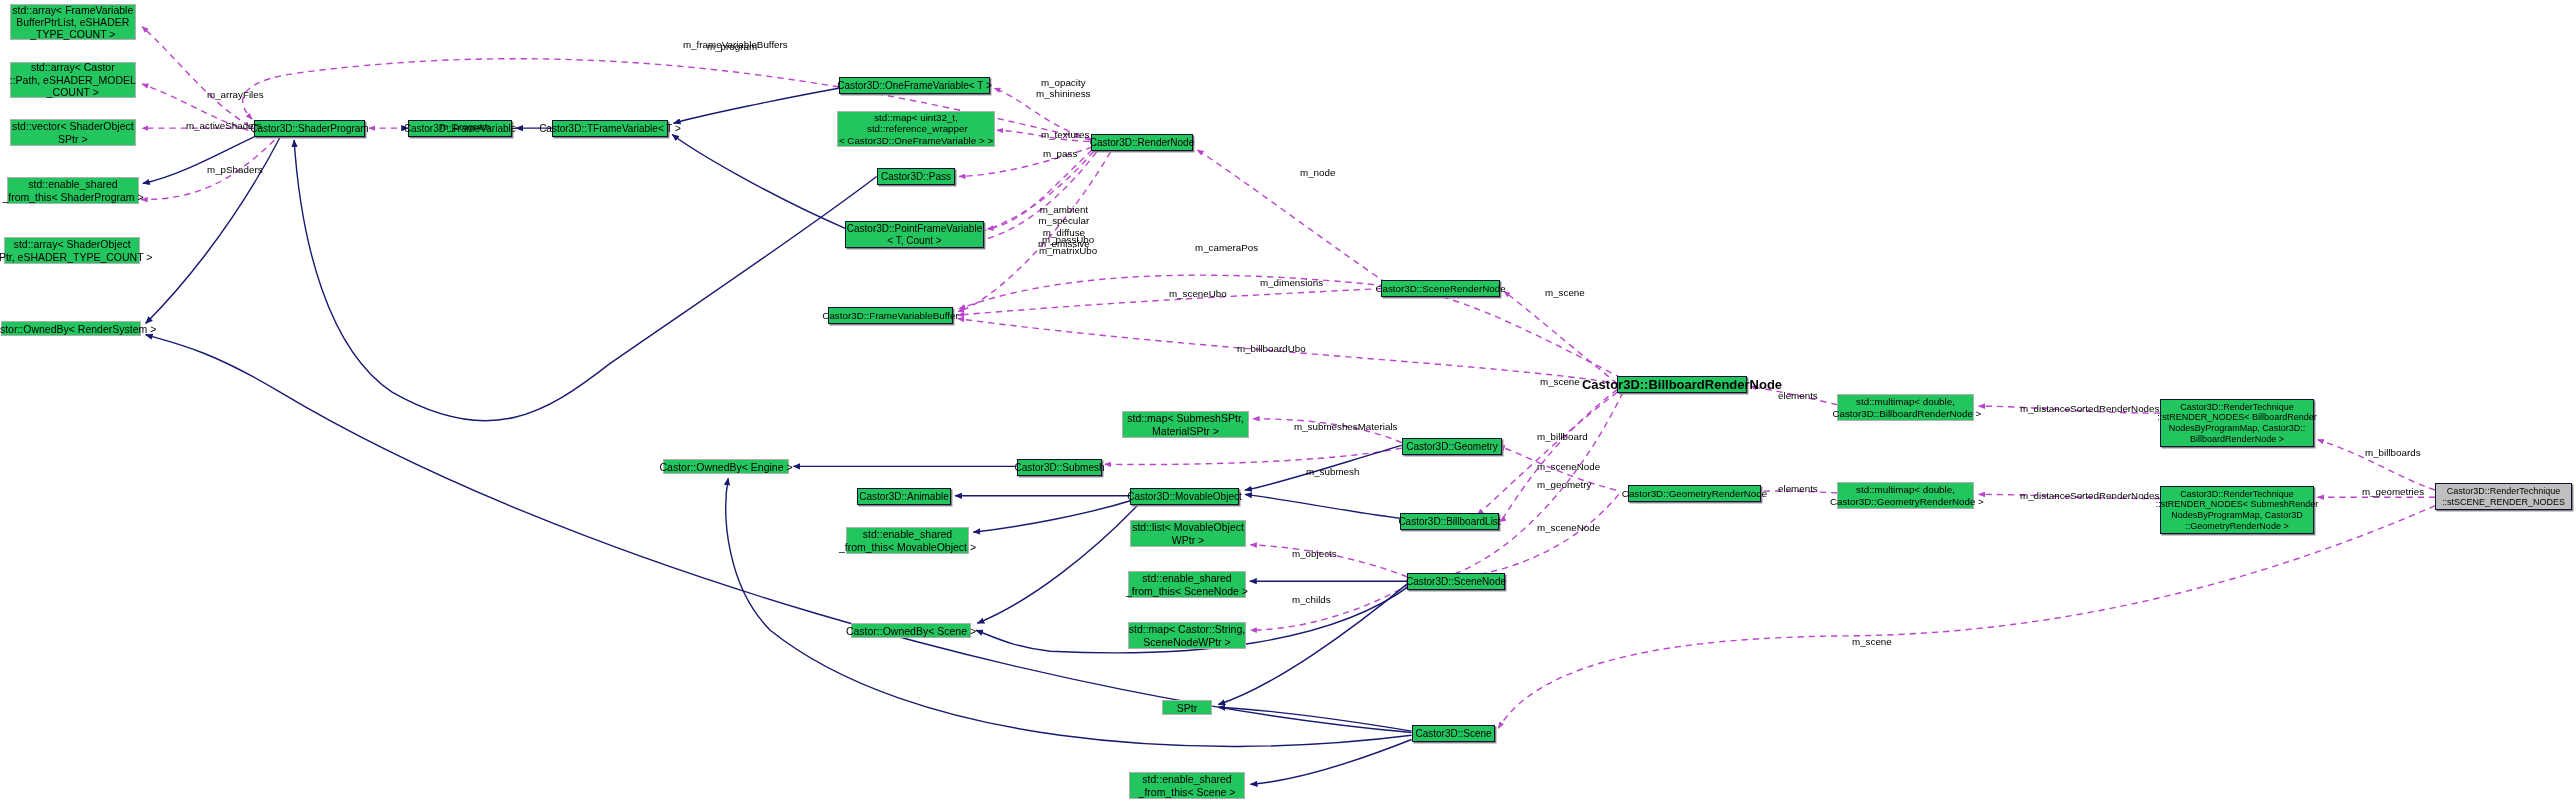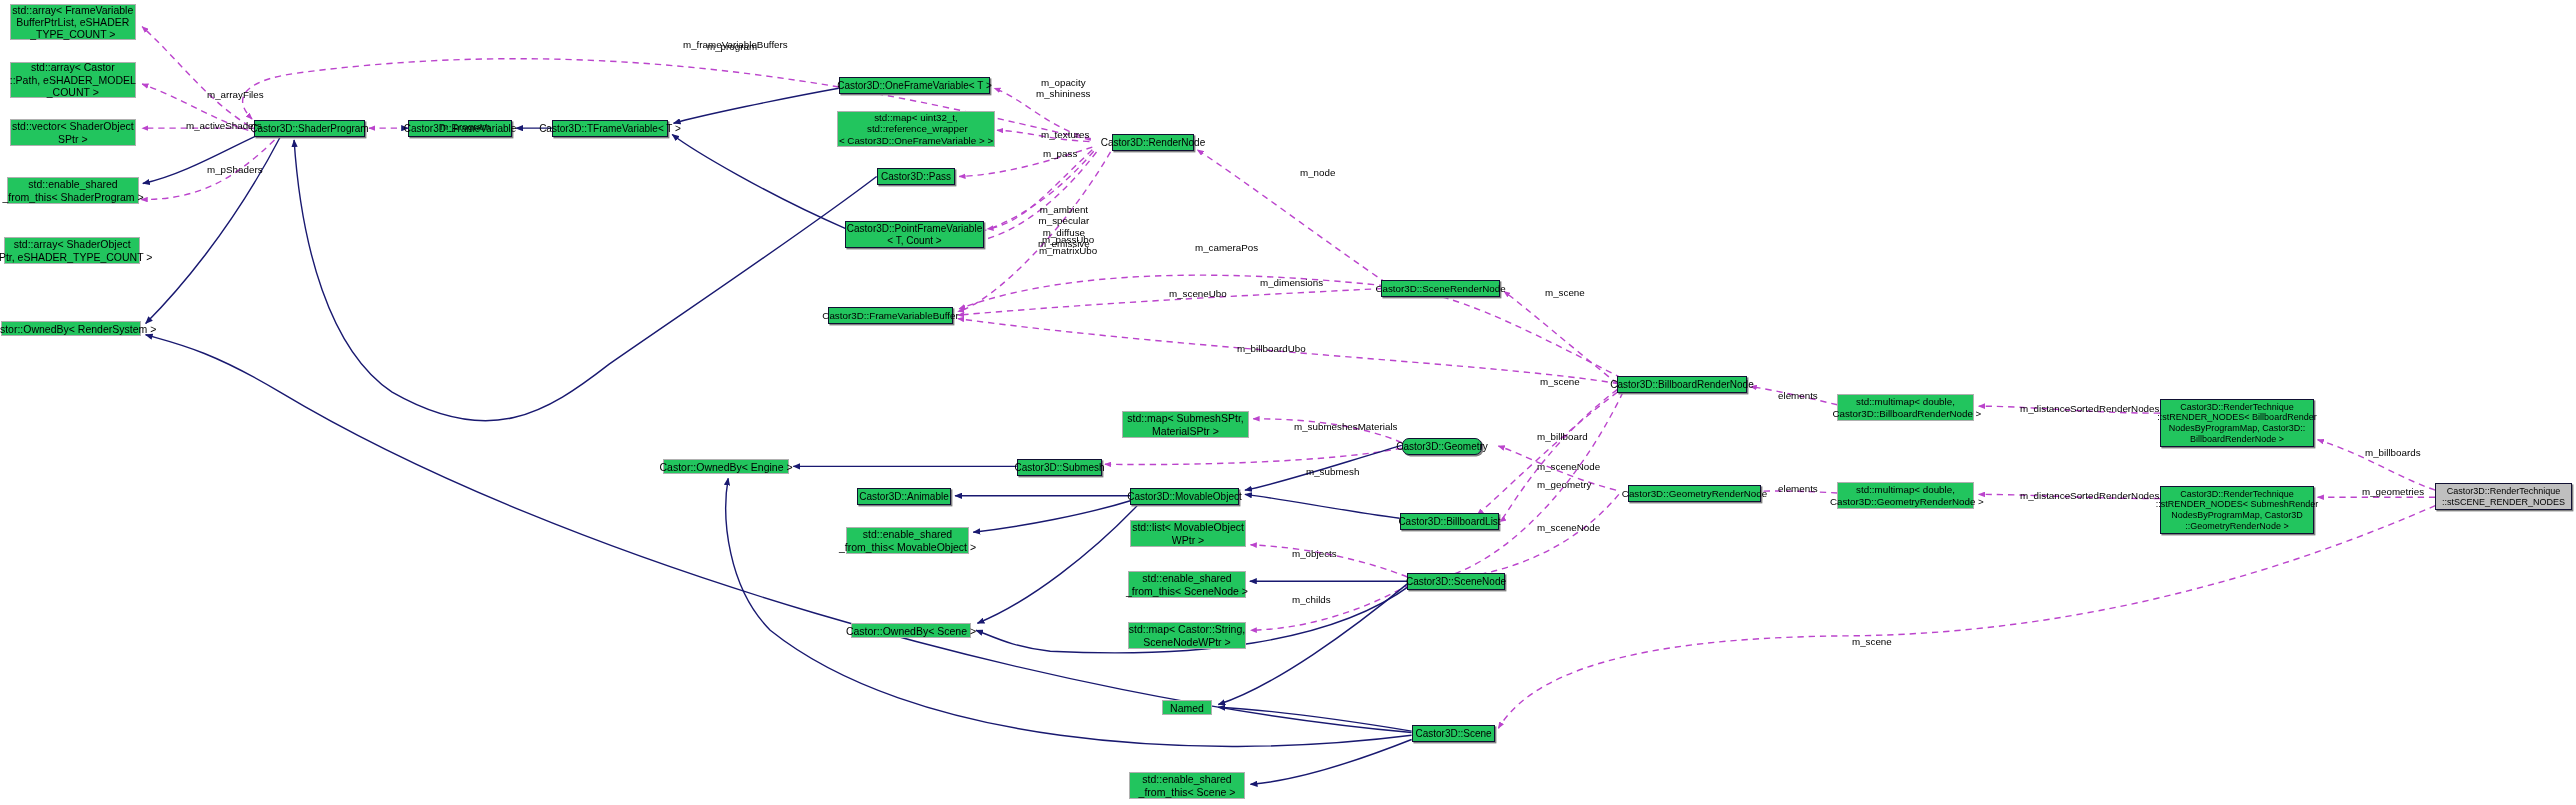--- a/index.html
+++ b/index.html
@@ -190,23 +190,23 @@
   <div class="node klass" style="left:552px;top:120px;width:116px;height:17px;">Castor3D::TFrameVariable&lt; T &gt;</div>
   <div class="node klass" style="left:839px;top:77px;width:151px;height:17px;">Castor3D::OneFrameVariable&lt; T &gt;</div>
   <div class="node plain" style="left:837px;top:111px;width:158px;height:36px;font-size:9.8px;">std::map&lt; uint32_t,
  std::reference_wrapper
 &lt; Castor3D::OneFrameVariable &gt; &gt;</div>
   <div class="node klass" style="left:877px;top:168px;width:78px;height:17px;">Castor3D::Pass</div>
   <div class="node klass" style="left:845px;top:221px;width:139px;height:27px;">Castor3D::PointFrameVariable
 &lt; T, Count &gt;</div>
   <div class="node klass" style="left:828px;top:307px;width:125px;height:17px;font-size:9.8px;">Castor3D::FrameVariableBuffer</div>
 
-  <div class="node klass" style="left:1091px;top:134px;width:82px;height:17px;margin-left:21px;">Castor3D::RenderNode</div>
+  <div class="node klass" style="left:1091px;top:134px;width:102px;height:17px;">Castor3D::RenderNode</div>
   <div class="node klass" style="left:1381px;top:280px;width:119px;height:17px;font-size:9.8px;">Castor3D::SceneRenderNode</div>
-  <div class="node klass" style="left:1617px;top:376px;width:130px;height:17px;font-size:10px;">Castor3D::BillboardRenderNode</div>
+  <div class="node klass" style="left:1617px;top:376px;width:130px;height:17px;font-size:13px;font-weight:bold;">Castor3D::BillboardRenderNode</div>
   <div class="node klass" style="left:1616px;top:485px;width:133px;height:17px;font-size:9.8px;margin-left:12px;">Castor3D::GeometryRenderNode</div>
 
   <div class="node plain" style="left:1837px;top:394px;width:137px;height:27px;font-size:9.8px;">std::multimap&lt; double,
  Castor3D::BillboardRenderNode &gt;</div>
   <div class="node plain" style="left:1837px;top:482px;width:137px;height:27px;font-size:9.8px;">std::multimap&lt; double,
  Castor3D::GeometryRenderNode &gt;</div>
 
   <div class="node klass" style="left:2160px;top:399px;width:154px;height:48px;font-size:9px;">Castor3D::RenderTechnique
 ::stRENDER_NODES&lt; BillboardRender
 NodesByProgramMap, Castor3D::
@@ -215,35 +215,35 @@
 ::stRENDER_NODES&lt; SubmeshRender
 NodesByProgramMap, Castor3D
 ::GeometryRenderNode &gt;</div>
   <div class="node current" style="left:2435px;top:483px;width:137px;height:27px;font-size:9px;">Castor3D::RenderTechnique
 ::stSCENE_RENDER_NODES</div>
 
   <div class="node plain" style="left:663px;top:459px;width:126px;height:15.4px;">Castor::OwnedBy&lt; Engine &gt;</div>
   <div class="node klass" style="left:1017px;top:459px;width:85px;height:17px;">Castor3D::Submesh</div>
   <div class="node plain" style="left:1122px;top:411px;width:127px;height:27px;">std::map&lt; SubmeshSPtr,
 MaterialSPtr &gt;</div>
-  <div class="node klass" style="left:1402px;top:438px;width:80px;height:17px;border-radius:7px;">Castor3D::Geometry</div>
+  <div class="node klass" style="left:1402px;top:438px;width:100px;height:17px;">Castor3D::Geometry</div>
   <div class="node klass" style="left:857px;top:488px;width:94px;height:17px;">Castor3D::Animable</div>
   <div class="node klass" style="left:1130px;top:488px;width:109px;height:17px;">Castor3D::MovableObject</div>
   <div class="node klass" style="left:1400px;top:513px;width:99px;height:17px;">Castor3D::BillboardList</div>
   <div class="node plain" style="left:846px;top:527px;width:123px;height:27px;">std::enable_shared
 _from_this&lt; MovableObject &gt;</div>
   <div class="node plain" style="left:1130px;top:520px;width:116px;height:27px;">std::list&lt; MovableObject
 WPtr &gt;</div>
   <div class="node plain" style="left:1128px;top:571px;width:118px;height:27px;">std::enable_shared
 _from_this&lt; SceneNode &gt;</div>
   <div class="node plain" style="left:1128px;top:622px;width:118px;height:27px;">std::map&lt; Castor::String,
 SceneNodeWPtr &gt;</div>
   <div class="node klass" style="left:1407px;top:573px;width:98px;height:17px;">Castor3D::SceneNode</div>
   <div class="node plain" style="left:851px;top:623px;width:120px;height:15.4px;">Castor::OwnedBy&lt; Scene &gt;</div>
-  <div class="node plain" style="left:1162px;top:700px;width:50px;height:15.4px;">Named</div>
+  <div class="node plain" style="left:1162px;top:700px;width:50px;height:15.4px;">SPtr</div>
   <div class="node klass" style="left:1412px;top:725px;width:83px;height:17px;">Castor3D::Scene</div>
   <div class="node plain" style="left:1129px;top:772px;width:116px;height:27px;">std::enable_shared
 _from_this&lt; Scene &gt;</div>
 
   <div class="edge-label" style="left:683px;top:39px;">m_frameVariableBuffers</div>
   <div class="edge-label" style="left:207px;top:89px;">m_arrayFiles</div>
   <div class="edge-label" style="left:186px;top:120px;">m_activeShaders</div>
   <div class="edge-label" style="left:207px;top:164px;">m_pShaders</div>
   <div class="edge-label" style="left:707px;top:41px;">m_program</div>
   <div class="edge-label" style="left:440px;top:121px;">m_program</div>

